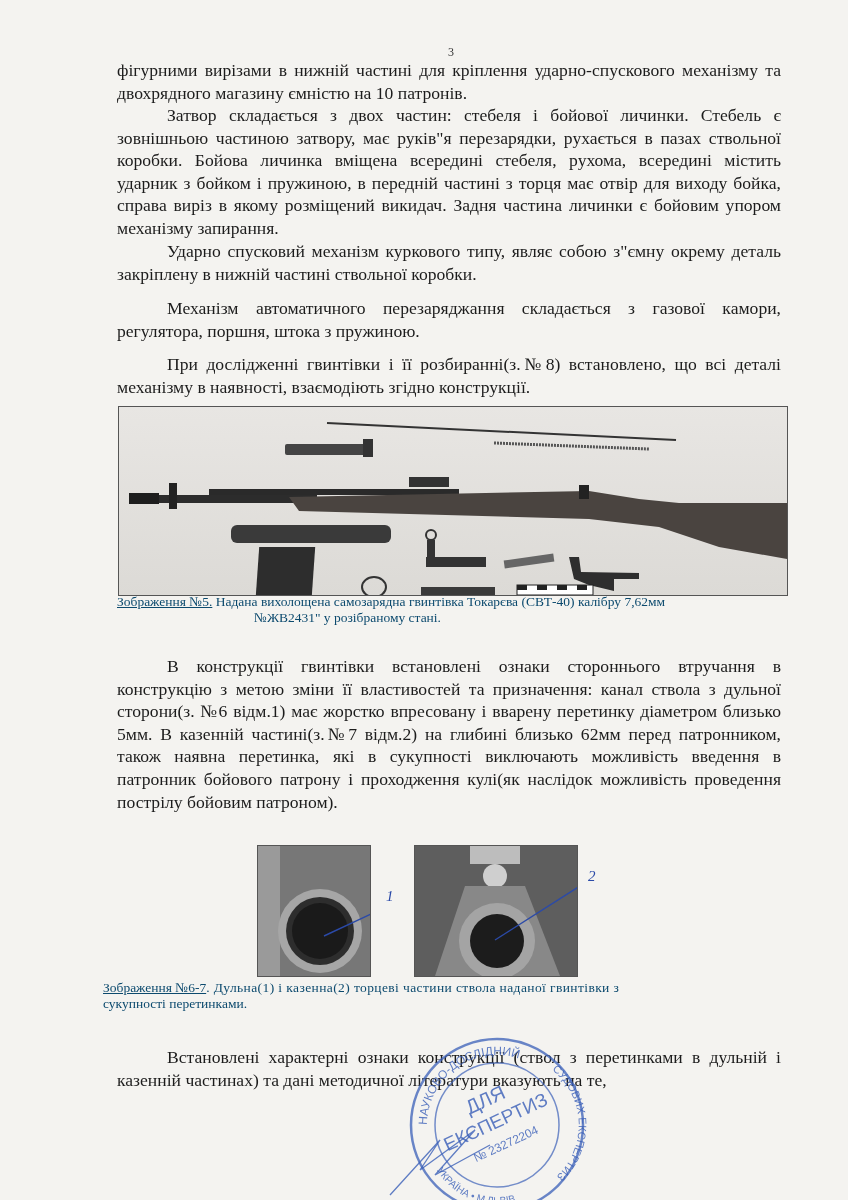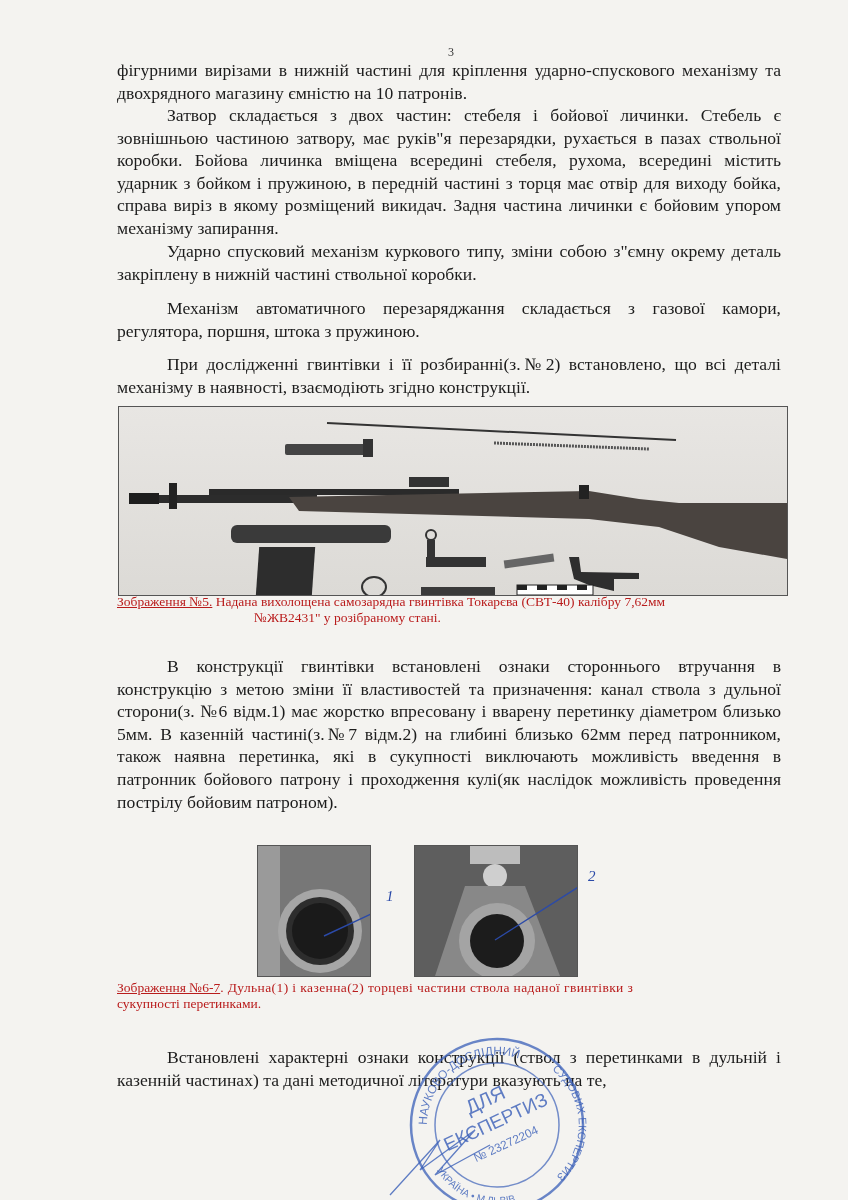--- a/index.html
+++ b/index.html
@@ -17,41 +17,41 @@
   .para {
     position: absolute; left: 117px; width: 664px;
     font-size: 17.6px; line-height: 22.6px;
     text-align: justify; margin: 0;
   }
   .indent { text-indent: 50px; }
   .photo {
     position: absolute; border: 1px solid #555; overflow: hidden;
   }
   .caption {
-    position: absolute; font-size: 13.5px; line-height: 16px; color: #b91c1c;
+    position: absolute; font-size: 13.5px; line-height: 16px; color: #0c4a6e;
   }
   .cap-label { text-decoration: underline; }
   .stamp {
     position: absolute; left: 402px; top: 1030px; width: 190px; height: 190px;
     pointer-events: none;
   }
   .sig {
     position: absolute; left: 380px; top: 1100px; width: 120px; height: 100px; pointer-events:none;
   }
 </style>
 </head>
 <body>
 
 <div class="page-num">3</div>
 
 <p class="para" style="top:59px;">фігурними вирізами в нижній частині для кріплення ударно-спускового механізму та двохрядного магазину ємністю на 10 патронів.</p>
 <p class="para indent" style="top:104px;">Затвор  складається з двох частин: стебеля і бойової личинки. Стебель є зовнішньою частиною затвору, має руків"я перезарядки, рухається в пазах ствольної коробки. Бойова личинка вміщена всередині стебеля, рухома, всередині містить ударник з бойком і пружиною, в передній частині з торця має отвір для виходу бойка, справа виріз в якому розміщений викидач. Задня частина личинки є бойовим  упором механізму запирання.</p>
-<p class="para indent" style="top:240px;">Ударно спусковий механізм куркового типу, зміни собою з"ємну окрему деталь закріплену в нижній частині ствольної коробки.</p>
+<p class="para indent" style="top:240px;">Ударно спусковий механізм куркового типу, являє собою з"ємну окрему деталь закріплену в нижній частині ствольної коробки.</p>
 <p class="para indent" style="top:297px;font-family:Liberation Serif, serif;">Механізм автоматичного перезаряджання складається з газової камори, регулятора, поршня, штока з пружиною.</p>
-<p class="para indent" style="top:353px;">При дослідженні гвинтівки і її розбиранні(з.№2) встановлено, що всі деталі механізму  в наявності,  взаємодіють згідно конструкції.</p>
+<p class="para indent" style="top:353px;">При дослідженні гвинтівки і її розбиранні(з.№8) встановлено, що всі деталі механізму  в наявності,  взаємодіють згідно конструкції.</p>
 
 <div class="photo" style="left:118px; top:406px; width:668px; height:188px; background:linear-gradient(180deg,#e8e6e3,#dcdad6);">
   <svg width="668" height="188" viewBox="0 0 668 188">
 
     <line x1="208" y1="16" x2="557" y2="33" stroke="#333" stroke-width="2"></line>
 
     <line x1="375" y1="36" x2="530" y2="42" stroke="#555" stroke-width="3" stroke-dasharray="2,1"></line>
 
     <rect x="166" y="37" width="86" height="11" fill="#444" rx="2"></rect>
     <rect x="244" y="32" width="10" height="18" fill="#333"></rect>
@@ -114,21 +114,21 @@
     <rect x="55" y="0" width="50" height="18" fill="#bdbdbd"></rect>
     <circle cx="80" cy="30" r="12" fill="#cfcfcf"></circle>
     <path d="M20 130 L50 40 L110 40 L145 130 Z" fill="#888"></path>
     <circle cx="82" cy="95" r="38" fill="#a4a4a4"></circle>
     <circle cx="82" cy="95" r="27" fill="#1c1c1c"></circle>
     <line x1="80" y1="94" x2="165" y2="40" stroke="#2b4aa8" stroke-width="1.4"></line>
   </svg>
 </div>
 <div style="position:absolute; left:588px; top:868px; color:#2b4aa8; font-style:italic; font-size:15px;">2</div>
 
-<div class="caption" style="left:117px; top:980px; width:690px;">
+<div class="caption" style="left:103px; top:980px; width:690px;">
   <span class="cap-label">Зображення  №6-7</span><span style="letter-spacing:0.4px;">. Дульна(1) і казенна(2) торцеві частини ствола наданої гвинтівки   з</span><br>
   <span>сукупності перетинками.</span>
 </div>
 
 <p class="para indent" style="top:1046px;">Встановлені характерні ознаки конструкції (ствол з перетинками в дульній і казенній частинах) та дані методичної літератури вказують на те,</p>
 
 <svg class="stamp" viewBox="0 0 190 190">
   <defs>
     <path id="topArc" d="M25 95 A70 70 0 0 1 165 95"></path>
     <path id="rightArc" d="M150 40 A70 70 0 0 1 150 150"></path>

